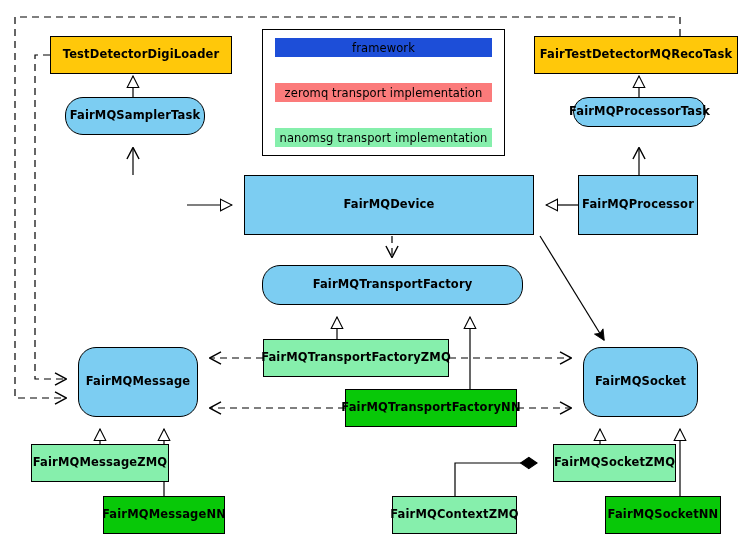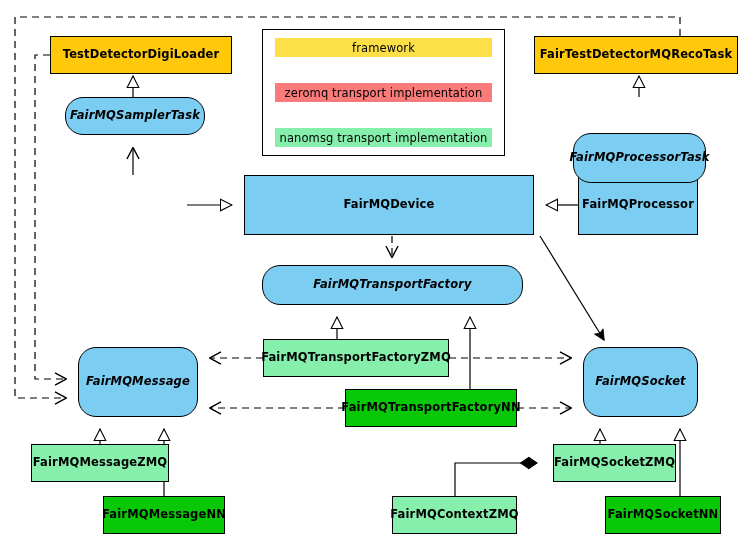--- a/index.html
+++ b/index.html
@@ -35,21 +35,20 @@
     justify-content: center;
     text-align: left;
     font-size: 11.5px;
     font-weight: bold;
     color: #000000;
     line-height: 1.15;
     letter-spacing: 0.15px;
     z-index: 3;
   }
   .node.abstract {
-    font-style: italic;
     border-radius: 18px;
   }
   .fill-user      { background: #FFC80A; }
   .fill-framework { background: #7CCDF2; }
   .fill-zmq       { background: #86efac; }
   .fill-nn        { background: #08C808; }
 
   #legend {
     position: absolute;
     box-sizing: border-box;
@@ -146,21 +145,21 @@
 
   <div class="node fill-user" style="left:50px; top:36px; width:182px; height:38px;">TestDetectorDigiLoader</div>
 
   <div class="node fill-framework abstract" style="left:65px; top:97px; width:140px; height:38px;">FairMQSamplerTask</div>
 
 
   <div class="node fill-framework" style="left:244px; top:175px; width:290px; height:60px;">FairMQDevice</div>
 
   <div class="node fill-framework" style="left:578px; top:175px; width:120px; height:60px;">FairMQProcessor</div>
 
-  <div class="node fill-framework abstract" style="left:573px; top:97px; width:133px; height:50px;margin-top:36px;">FairMQProcessorTask</div>
+  <div class="node fill-framework abstract" style="left:573px; top:97px; width:133px; height:30px;">FairMQProcessorTask</div>
 
   <div class="node fill-user" style="left:534px; top:36px; width:204px; height:38px;">FairTestDetectorMQRecoTask</div>
 
   <div class="node fill-framework abstract" style="left:262px; top:265px; width:261px; height:40px;">FairMQTransportFactory</div>
 
   <div class="node fill-zmq" style="left:263px; top:339px; width:186px; height:38px;">FairMQTransportFactoryZMQ</div>
 
   <div class="node fill-nn" style="left:345px; top:389px; width:172px; height:38px;">FairMQTransportFactoryNN</div>
 
   <div class="node fill-framework abstract" style="left:78px; top:347px; width:120px; height:70px;">FairMQMessage</div>
@@ -171,21 +170,21 @@
 
   <div class="node fill-nn" style="left:103px; top:496px; width:122px; height:38px;">FairMQMessageNN</div>
 
   <div class="node fill-zmq" style="left:392px; top:496px; width:125px; height:38px;">FairMQContextZMQ</div>
 
   <div class="node fill-zmq" style="left:553px; top:444px; width:123px; height:38px;">FairMQSocketZMQ</div>
 
   <div class="node fill-nn" style="left:605px; top:496px; width:116px; height:38px;">FairMQSocketNN</div>
 
   <div id="legend" style="left:262px; top:29px; width:243px; height:127px;">
-    <div class="legend-row" style="background:#fde047;">
+    <div class="legend-row" style="background:#1d4ed8;">
       <span>framework</span>
     </div>
     <div class="legend-row" style="background:#FB7B7B;">
       <span>zeromq transport implementation</span>
     </div>
     <div class="legend-row" style="background:#86efac;">
       <span>nanomsg transport implementation</span>
     </div>
   </div>
 

